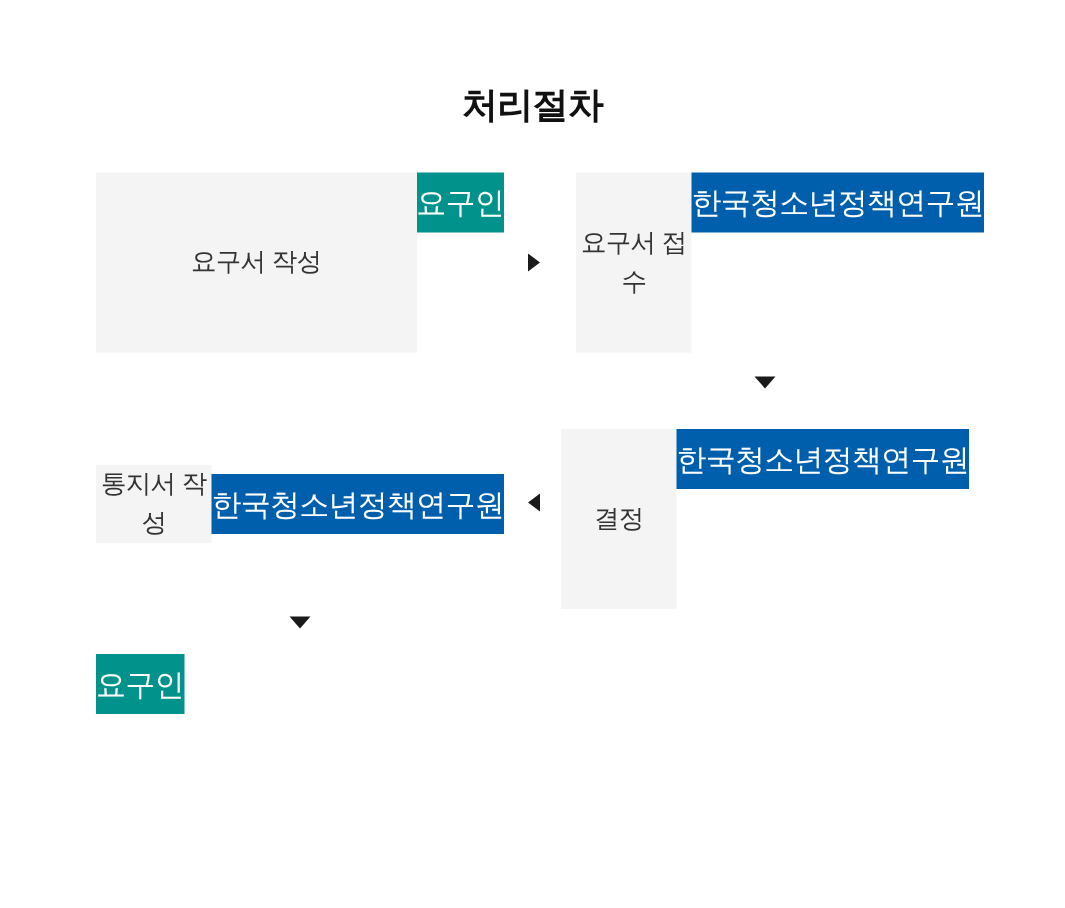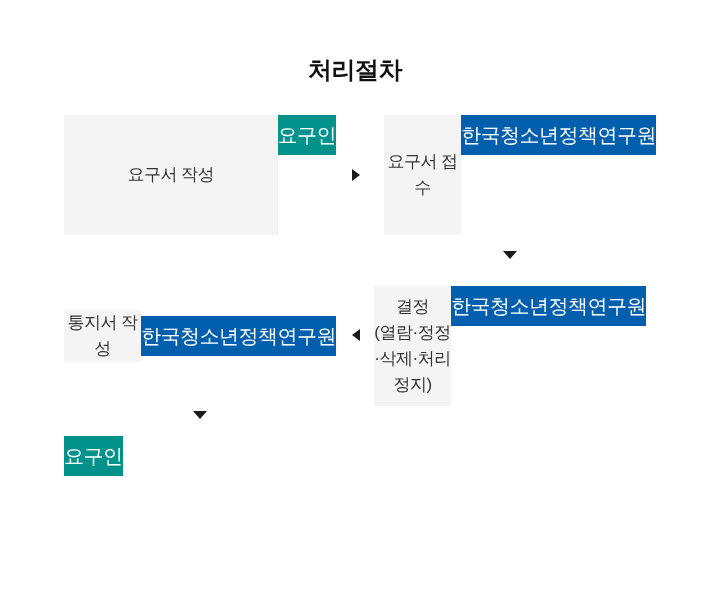--- a/index.html
+++ b/index.html
@@ -110,21 +110,20 @@
     <div class="step-actor" style="background-color: rgb(0, 95, 172);">
       <span>한국청소년정책연구원</span>
     </div>
   </div>
 
   <div class="arrow arrow-down-1"></div>
 
   <div class="step step-3">
     <div class="step-top">
       <div>결정</div>
-      <div>(열람·정정·삭제·처리정지)</div>
     </div>
     <div class="step-actor" style="background-color: rgb(0, 95, 172);">
       <span>한국청소년정책연구원</span>
     </div>
   </div>
 
   <div class="arrow arrow-left"></div>
 
   <div class="step step-4">
     <div class="step-top">

